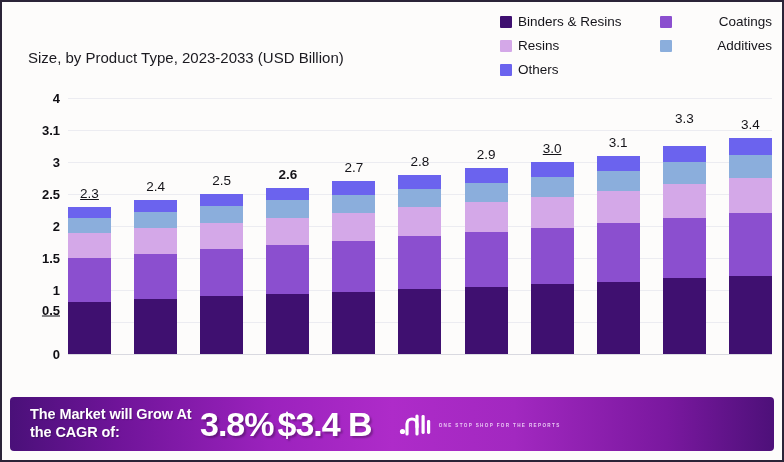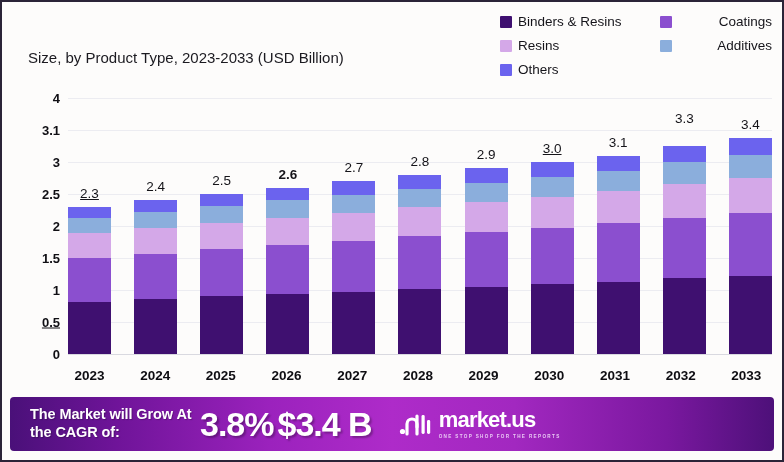--- a/index.html
+++ b/index.html
@@ -216,21 +216,21 @@
       </div>
       <div class="legend-item col-a">
         <span class="legend-swatch" style="background: rgb(107, 99, 238);"></span>
         <span>Others</span>
       </div>
     </div>
 
   <div class="plot">
     <div class="ytick-wrap" id="yticks">
         <div class="ytick" style="top: 268px;">0</div>
-        <div class="ytick" style="top: 236px; text-decoration: underline;">0.5</div>
+        <div class="ytick" style="top: 224px; text-decoration: underline;">0.5</div>
         <div class="ytick" style="top: 204px;">1</div>
         <div class="ytick" style="top: 172px;">1.5</div>
         <div class="ytick" style="top: 140px;">2</div>
         <div class="ytick" style="top: 108px;">2.5</div>
         <div class="ytick" style="top: 76px;">3</div>
         <div class="ytick" style="top: 44px;">3.1</div>
         <div class="ytick" style="top: 12px;">4</div>
       </div>
     <div id="gridlines">
         <div class="gridline axis0" style="top: 268px;"></div>
@@ -350,49 +350,35 @@
             <div class="seg" style="height: 62.72px; background: rgb(139, 79, 207);"></div>
             <div class="seg" style="height: 35.2px; background: rgb(212, 168, 232);"></div>
             <div class="seg" style="height: 23.04px; background: rgb(139, 174, 220);"></div>
             <div class="seg" style="height: 16.64px; background: rgb(107, 99, 238);"></div>
           </div>
           <div class="bar-label" style="bottom: 233.68px;">3.4</div>
         </div>
       </div>
   </div>
 
-  <div class="xaxis" id="xaxis">
-      <div class="xtick">2023</div>
-      <div class="xtick">2024</div>
-      <div class="xtick">2025</div>
-      <div class="xtick">2026</div>
-      <div class="xtick">2027</div>
-      <div class="xtick">2028</div>
-      <div class="xtick">2029</div>
-      <div class="xtick">2030</div>
-      <div class="xtick">2031</div>
-      <div class="xtick">2032</div>
-      <div class="xtick">2033</div>
-    </div>
 
   <div class="banner">
     <div class="banner-text cagr-label">The Market will Grow At the CAGR of:</div>
     <div class="banner-big cagr-value">3.8%</div>
     <div class="banner-big fc-value">$3.4 B</div>
 
     <div class="logo">
       <span class="logo-mark">
         <svg viewBox="0 0 34 26" width="34" height="26" aria-hidden="true">
           <circle cx="4.5" cy="20.5" r="2.6" fill="#ffffff"></circle>
           <path d="M9 23 V13 a5 5 0 0 1 10 0 V23" fill="none" stroke="#ffffff" stroke-width="3.2" stroke-linecap="round"></path>
           <path d="M19 5 V16" fill="none" stroke="#ffffff" stroke-width="3.2" stroke-linecap="round"></path>
           <rect x="23.5" y="4" width="3.2" height="19" rx="1.4" fill="#ffffff"></rect>
           <rect x="29" y="9" width="3.2" height="14" rx="1.4" fill="#ffffff"></rect>
         </svg>
       </span>
       <span class="logo-text-wrap">
-        <span class="logo-word">market.us</span>
         <span class="logo-tag">ONE STOP SHOP FOR THE REPORTS</span>
       </span>
     </div>
   </div>
 
 </div>
 
 </body></html>

